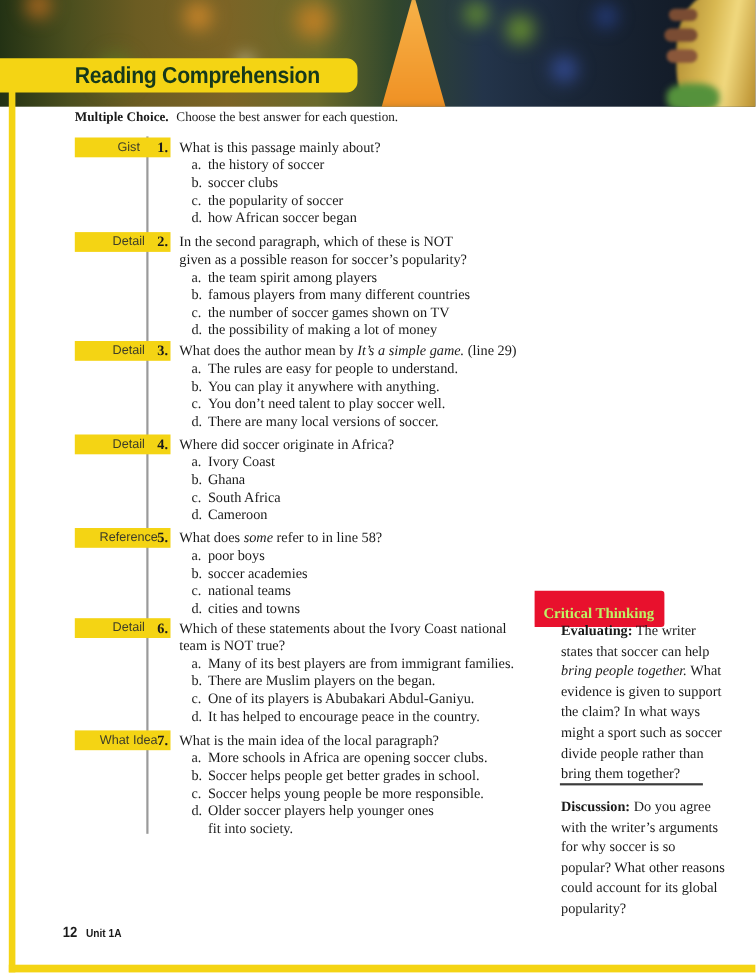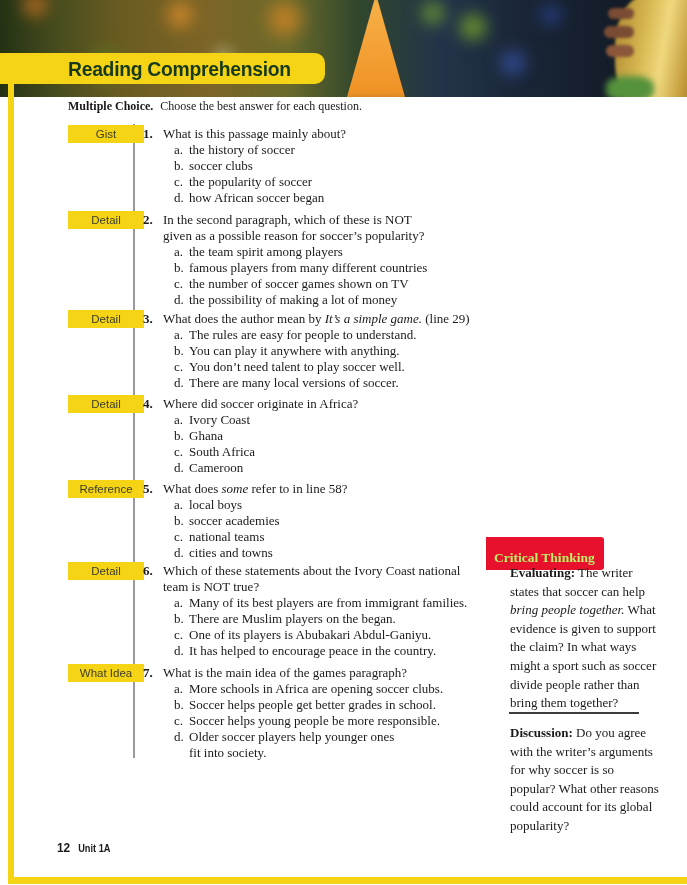--- a/index.html
+++ b/index.html
@@ -41,21 +41,21 @@
   .stripe-left  { position:absolute; left:8px; top:56px; width:6px;  height:828px; background:var(--yellow); }
   .stripe-bottom{ position:absolute; left:8px; top:877px; width:679px; height:7px; background:var(--yellow); }
   
   .instructions { position:absolute; left:68px; top:99px; font-size:12px; }
   .instructions b { margin-right:7px; }
   
   .vrule { position:absolute; left:133px; top:124px; width:2px; height:634px; background:#9a9a9a; }
   .q { position:absolute; left:0; width:480px; }
   .q-label { position:absolute; left:68px; top:0; width:76px; height:18px; background:var(--yellow);
     font-family:"Liberation Sans", sans-serif; font-size:11.5px; color:#3e3e28;
-    display:flex; align-items:center; justify-content:center; }
+    display:flex; align-items:center; justify-content:center;padding-left:11px; }
   .q-num { position:absolute; left:143px; top:1px; font-weight:bold; font-size:13px; }
   .q-body { margin-left:163px; padding-top:1px; }
   .q-text { font-size:13px; line-height:16px; white-space:pre-line; width:345px; }
   .opt { display:flex; font-size:13px; line-height:16px; padding-left:11px; }
   .opt-letter { flex:none; width:15px; }
   .opt-text { white-space:pre-line; }
   
   .ct { position:absolute; left:486px; top:537px; width:180px; }
   .ct-header { position:absolute; left:0; top:0; background:var(--red); color:#bef264;
     font-weight:bold; font-size:13.5px; padding:13px 9px 4px 8px; border-radius:0 3px 3px 0; white-space:nowrap; }
@@ -194,21 +194,21 @@
     </div>
   </div>
 
   <div class="q" style="top:480px">
     <div class="q-label">Reference</div>
     <div class="q-num">5.</div>
     <div class="q-body">
       <div class="q-text"><span>What does </span><i>some</i><span> refer to in line 58?</span></div>
       <div class="opt">
           <span class="opt-letter">a.</span>
-          <span class="opt-text">local boys</span>
+          <span class="opt-text">poor boys</span>
         </div>
       <div class="opt">
           <span class="opt-letter">b.</span>
           <span class="opt-text">soccer academies</span>
         </div>
       <div class="opt">
           <span class="opt-letter">c.</span>
           <span class="opt-text">national teams</span>
         </div>
       <div class="opt">
@@ -240,21 +240,21 @@
           <span class="opt-letter">d.</span>
           <span class="opt-text">It has helped to encourage peace in the country.</span>
         </div>
     </div>
   </div>
 
   <div class="q" style="top:664px">
     <div class="q-label">What Idea</div>
     <div class="q-num">7.</div>
     <div class="q-body">
-      <div class="q-text"><span>What is the main idea of the games paragraph?</span><i></i><span></span></div>
+      <div class="q-text"><span>What is the main idea of the local paragraph?</span><i></i><span></span></div>
       <div class="opt">
           <span class="opt-letter">a.</span>
           <span class="opt-text">More schools in Africa are opening soccer clubs.</span>
         </div>
       <div class="opt">
           <span class="opt-letter">b.</span>
           <span class="opt-text">Soccer helps people get better grades in school.</span>
         </div>
       <div class="opt">
           <span class="opt-letter">c.</span>

